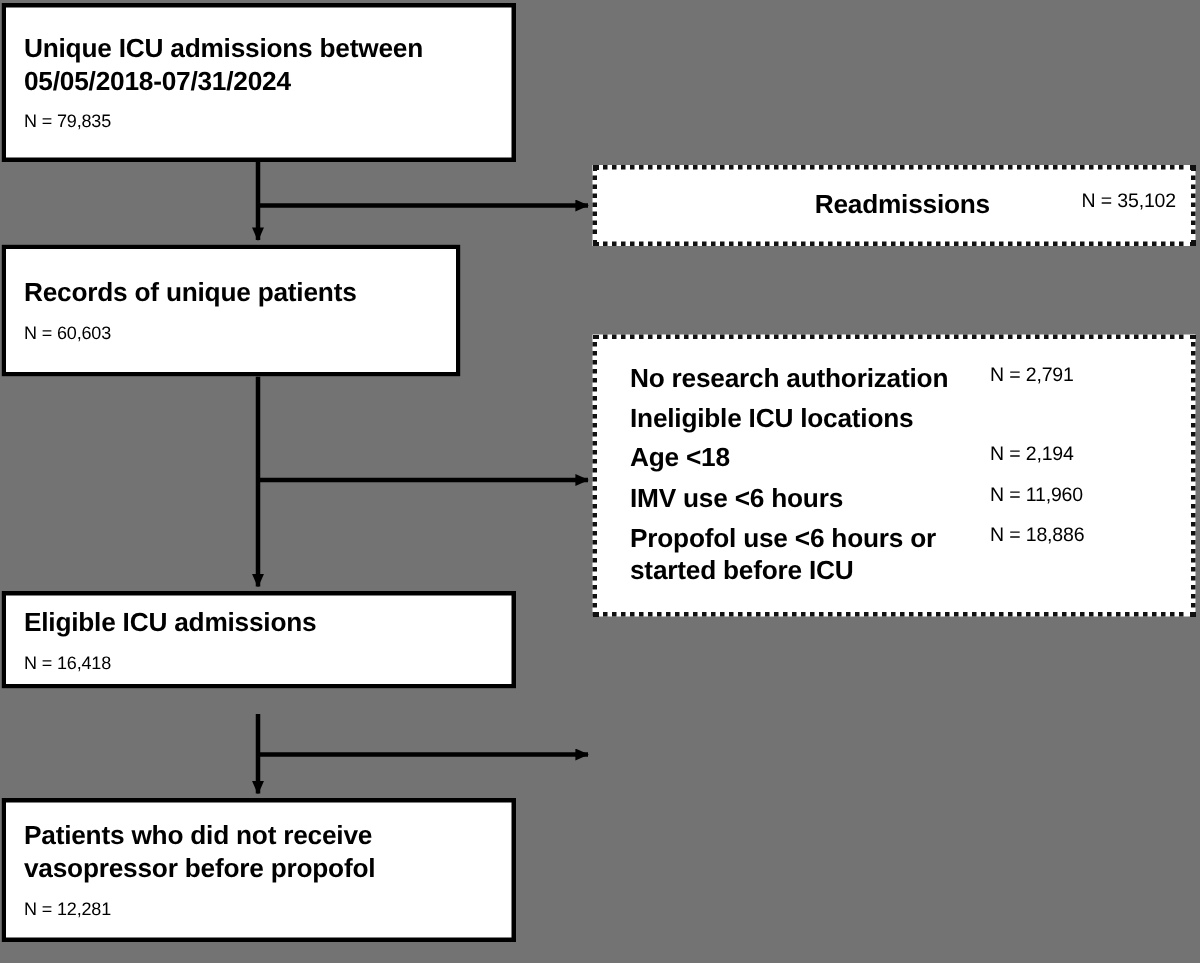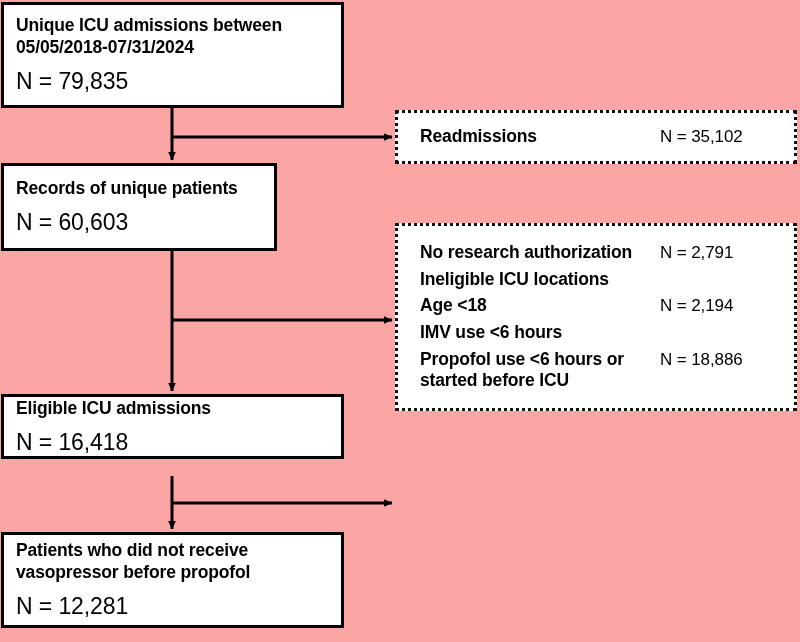--- a/index.html
+++ b/index.html
@@ -8,21 +8,21 @@
     background: #ffffff;
   }
   body {
     font-family: "Liberation Sans", sans-serif;
     -webkit-font-smoothing: antialiased;
   }
   #canvas {
     position: relative;
     width: 800px;
     height: 642px;
-    background: #fca5a5;
+    background: #737373;
     overflow: hidden;
   }
   #wires {
     position: absolute;
     left: 0;
     top: 0;
     width: 800px;
     height: 642px;
   }
 
@@ -42,21 +42,21 @@
   
   .title {
     font-size: 17.5px;
     font-weight: bold;
     color: #000000;
     line-height: 1.26;
     letter-spacing: -0.15px;
     white-space: pre-line;
   }
   .count {
-    font-size: 23px;
+    font-size: 12px;
     font-weight: normal;
     color: #000000;
     line-height: 1.26;
     letter-spacing: -0.1px;
     white-space: nowrap;
   }
 
   .node.solid .inner {
     position: absolute;
     left: 12px;
@@ -86,21 +86,21 @@
     flex: 0 0 240px;
     font-size: 17.5px;
     font-weight: bold;
     color: #000000;
     line-height: 1.24;
     letter-spacing: -0.15px;
     white-space: pre-line;
   }
   .excl-count {
     flex: 1 1 auto;
-    font-size: 17px;
+    font-size: 13px;
     font-weight: normal;
     color: #000000;
     line-height: 1.24;
     letter-spacing: -0.1px;
     white-space: nowrap;
   }
 </style>
 </head>
 <body>
 
@@ -127,21 +127,21 @@
   </svg>
 
   <div class="node solid" style="left:1px; top:2px; width:343px; height:106px;">
     <div class="inner">
       <div class="title">Unique ICU admissions between
 05/05/2018-07/31/2024</div>
       <div class="count">N = 79,835</div>
     </div>
   </div>
 
-  <div class="node solid" style="left:1px; top:163px; width:276px; height:88px;">
+  <div class="node solid" style="left:1px; top:163px; width:306px; height:88px;">
     <div class="inner">
       <div class="title">Records of unique patients</div>
       <div class="count">N = 60,603</div>
     </div>
   </div>
 
   <div class="node solid" style="left:1px; top:394px; width:343px; height:65px;">
     <div class="inner">
       <div class="title">Eligible ICU admissions</div>
       <div class="count">N = 16,418</div>
@@ -149,21 +149,21 @@
   </div>
 
   <div class="node solid" style="left:1px; top:532px; width:343px; height:96px;">
     <div class="inner">
       <div class="title">Patients who did not receive
 vasopressor before propofol</div>
       <div class="count">N = 12,281</div>
     </div>
   </div>
 
-  <div class="node dotted" style="left:395px; top:110px; width:402px; height:54px;">
+  <div class="node dotted" style="left:395px; top:110px; width:402px; height:54px;text-align:right;">
     <div class="excl-inner">
       <div class="excl-row">
         <div class="excl-label">Readmissions</div>
         <div class="excl-count">N = 35,102</div>
       </div>
     </div>
   </div>
 
   <div class="node dotted" style="left:395px; top:223px; width:402px; height:188px;">
     <div class="excl-inner">
@@ -173,20 +173,21 @@
       </div>
       <div class="excl-row">
         <div class="excl-label">Ineligible ICU locations</div>
       </div>
       <div class="excl-row">
         <div class="excl-label">Age &lt;18</div>
         <div class="excl-count">N = 2,194</div>
       </div>
       <div class="excl-row">
         <div class="excl-label">IMV use &lt;6 hours</div>
+        <div class="excl-count">N = 11,960</div>
       </div>
       <div class="excl-row">
         <div class="excl-label">Propofol use &lt;6 hours or
 started before ICU</div>
         <div class="excl-count">N = 18,886</div>
       </div>
     </div>
   </div>
 
 

